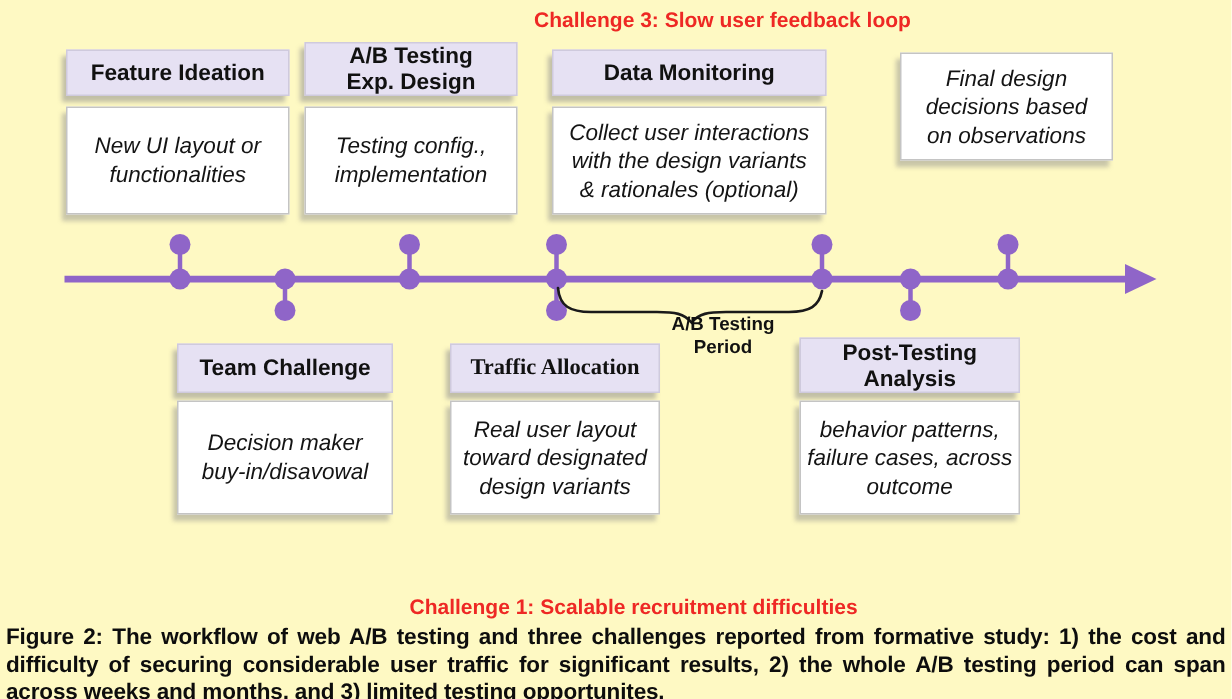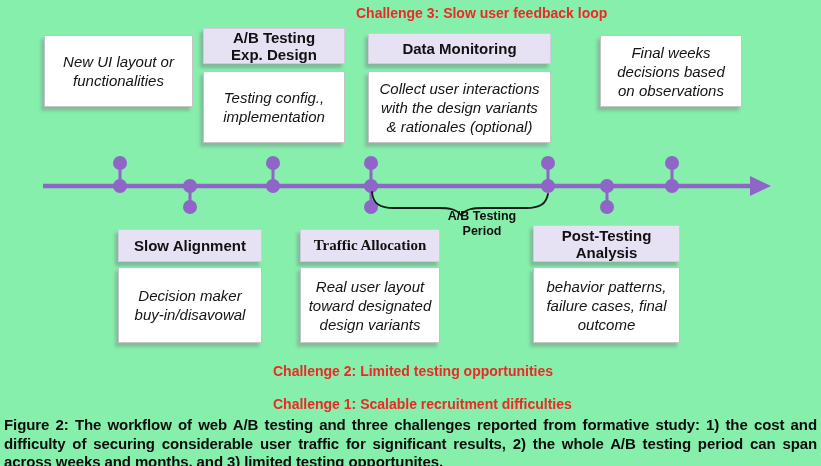--- a/index.html
+++ b/index.html
@@ -4,21 +4,21 @@
 <style>
   html, body {
     margin: 0;
     padding: 0;
     background: #ffffff;
   }
   #figure-canvas {
     position: relative;
     width: 821px;
     height: 466px;
-    background: #86efac;
+    background: #fef9c3;
     font-family: "Liberation Sans", sans-serif;
     overflow: hidden;
   }
 
   
   .stage { position: absolute; }
   .stage-title {
     box-sizing: border-box;
     background: #e6e1f3;
     border: 1px solid #cfcadd;
@@ -99,65 +99,65 @@
 </style>
 </head>
 <body>
 
 <div id="figure-canvas">
 
   <div class="challenge" style="left:356px; top:6px;">Challenge 3: Slow user feedback loop</div>
 
   <div class="challenge" style="left:273px; top:349px;margin-top:48px;">Challenge 1: Scalable recruitment difficulties</div>
 
-  <div class="challenge" style="left:273px; top:364px;">Challenge 2: Limited testing opportunities</div>
 
   <div class="stage" style="left:44px; top:28px; width:149px;">
+    <div class="stage-title t-h1">Feature Ideation</div>
     <div class="stage-desc desc-top">New UI layout or
 functionalities</div>
   </div>
 
   <div class="stage" style="left:203px; top:28px; width:142px;">
     <div class="stage-title t-h2">A/B Testing
 Exp. Design</div>
     <div class="stage-desc desc-top">Testing config.,
 implementation</div>
   </div>
 
   <div class="stage" style="left:368px; top:28px; width:183px;">
     <div class="stage-title t-h1">Data Monitoring</div>
     <div class="stage-desc desc-top">Collect user interactions
 with the design variants
 &amp; rationales (optional)</div>
   </div>
 
   <div class="stage" style="left:600px; top:28px; width:142px;">
-    <div class="stage-desc desc-top">Final weeks
+    <div class="stage-desc desc-top">Final design
 decisions based
 on observations</div>
   </div>
 
   <div class="stage" style="left:118px; top:225px; width:144px;">
-    <div class="stage-title t-h1" style="margin-top:4px; height:33px;">Slow Alignment</div>
+    <div class="stage-title t-h1" style="margin-top:4px; height:33px;">Team Challenge</div>
     <div class="stage-desc desc-bot">Decision maker
 buy-in/disavowal</div>
   </div>
 
   <div class="stage" style="left:300px; top:225px; width:140px;">
     <div class="stage-title t-h1" style="margin-top:4px; height:33px;font-family:Liberation Serif, serif;">Traffic Allocation</div>
     <div class="stage-desc desc-bot">Real user layout
 toward designated
 design variants</div>
   </div>
 
   <div class="stage" style="left:533px; top:225px; width:147px;">
     <div class="stage-title t-h2" style="height:37px;">Post-Testing
 Analysis</div>
     <div class="stage-desc desc-bot">behavior patterns,
-failure cases, final
+failure cases, across
 outcome</div>
   </div>
 
   <svg id="timeline-svg" viewBox="0 0 821 400">
 
     <line x1="43" y1="186" x2="752" y2="186" stroke="#8f65c8" stroke-width="4.5"></line>
     <polygon points="750,176 771,186 750,196" fill="#8f65c8"></polygon>
 
     <g stroke="#8f65c8" stroke-width="3">
       <line x1="120" y1="186" x2="120" y2="164"></line>

